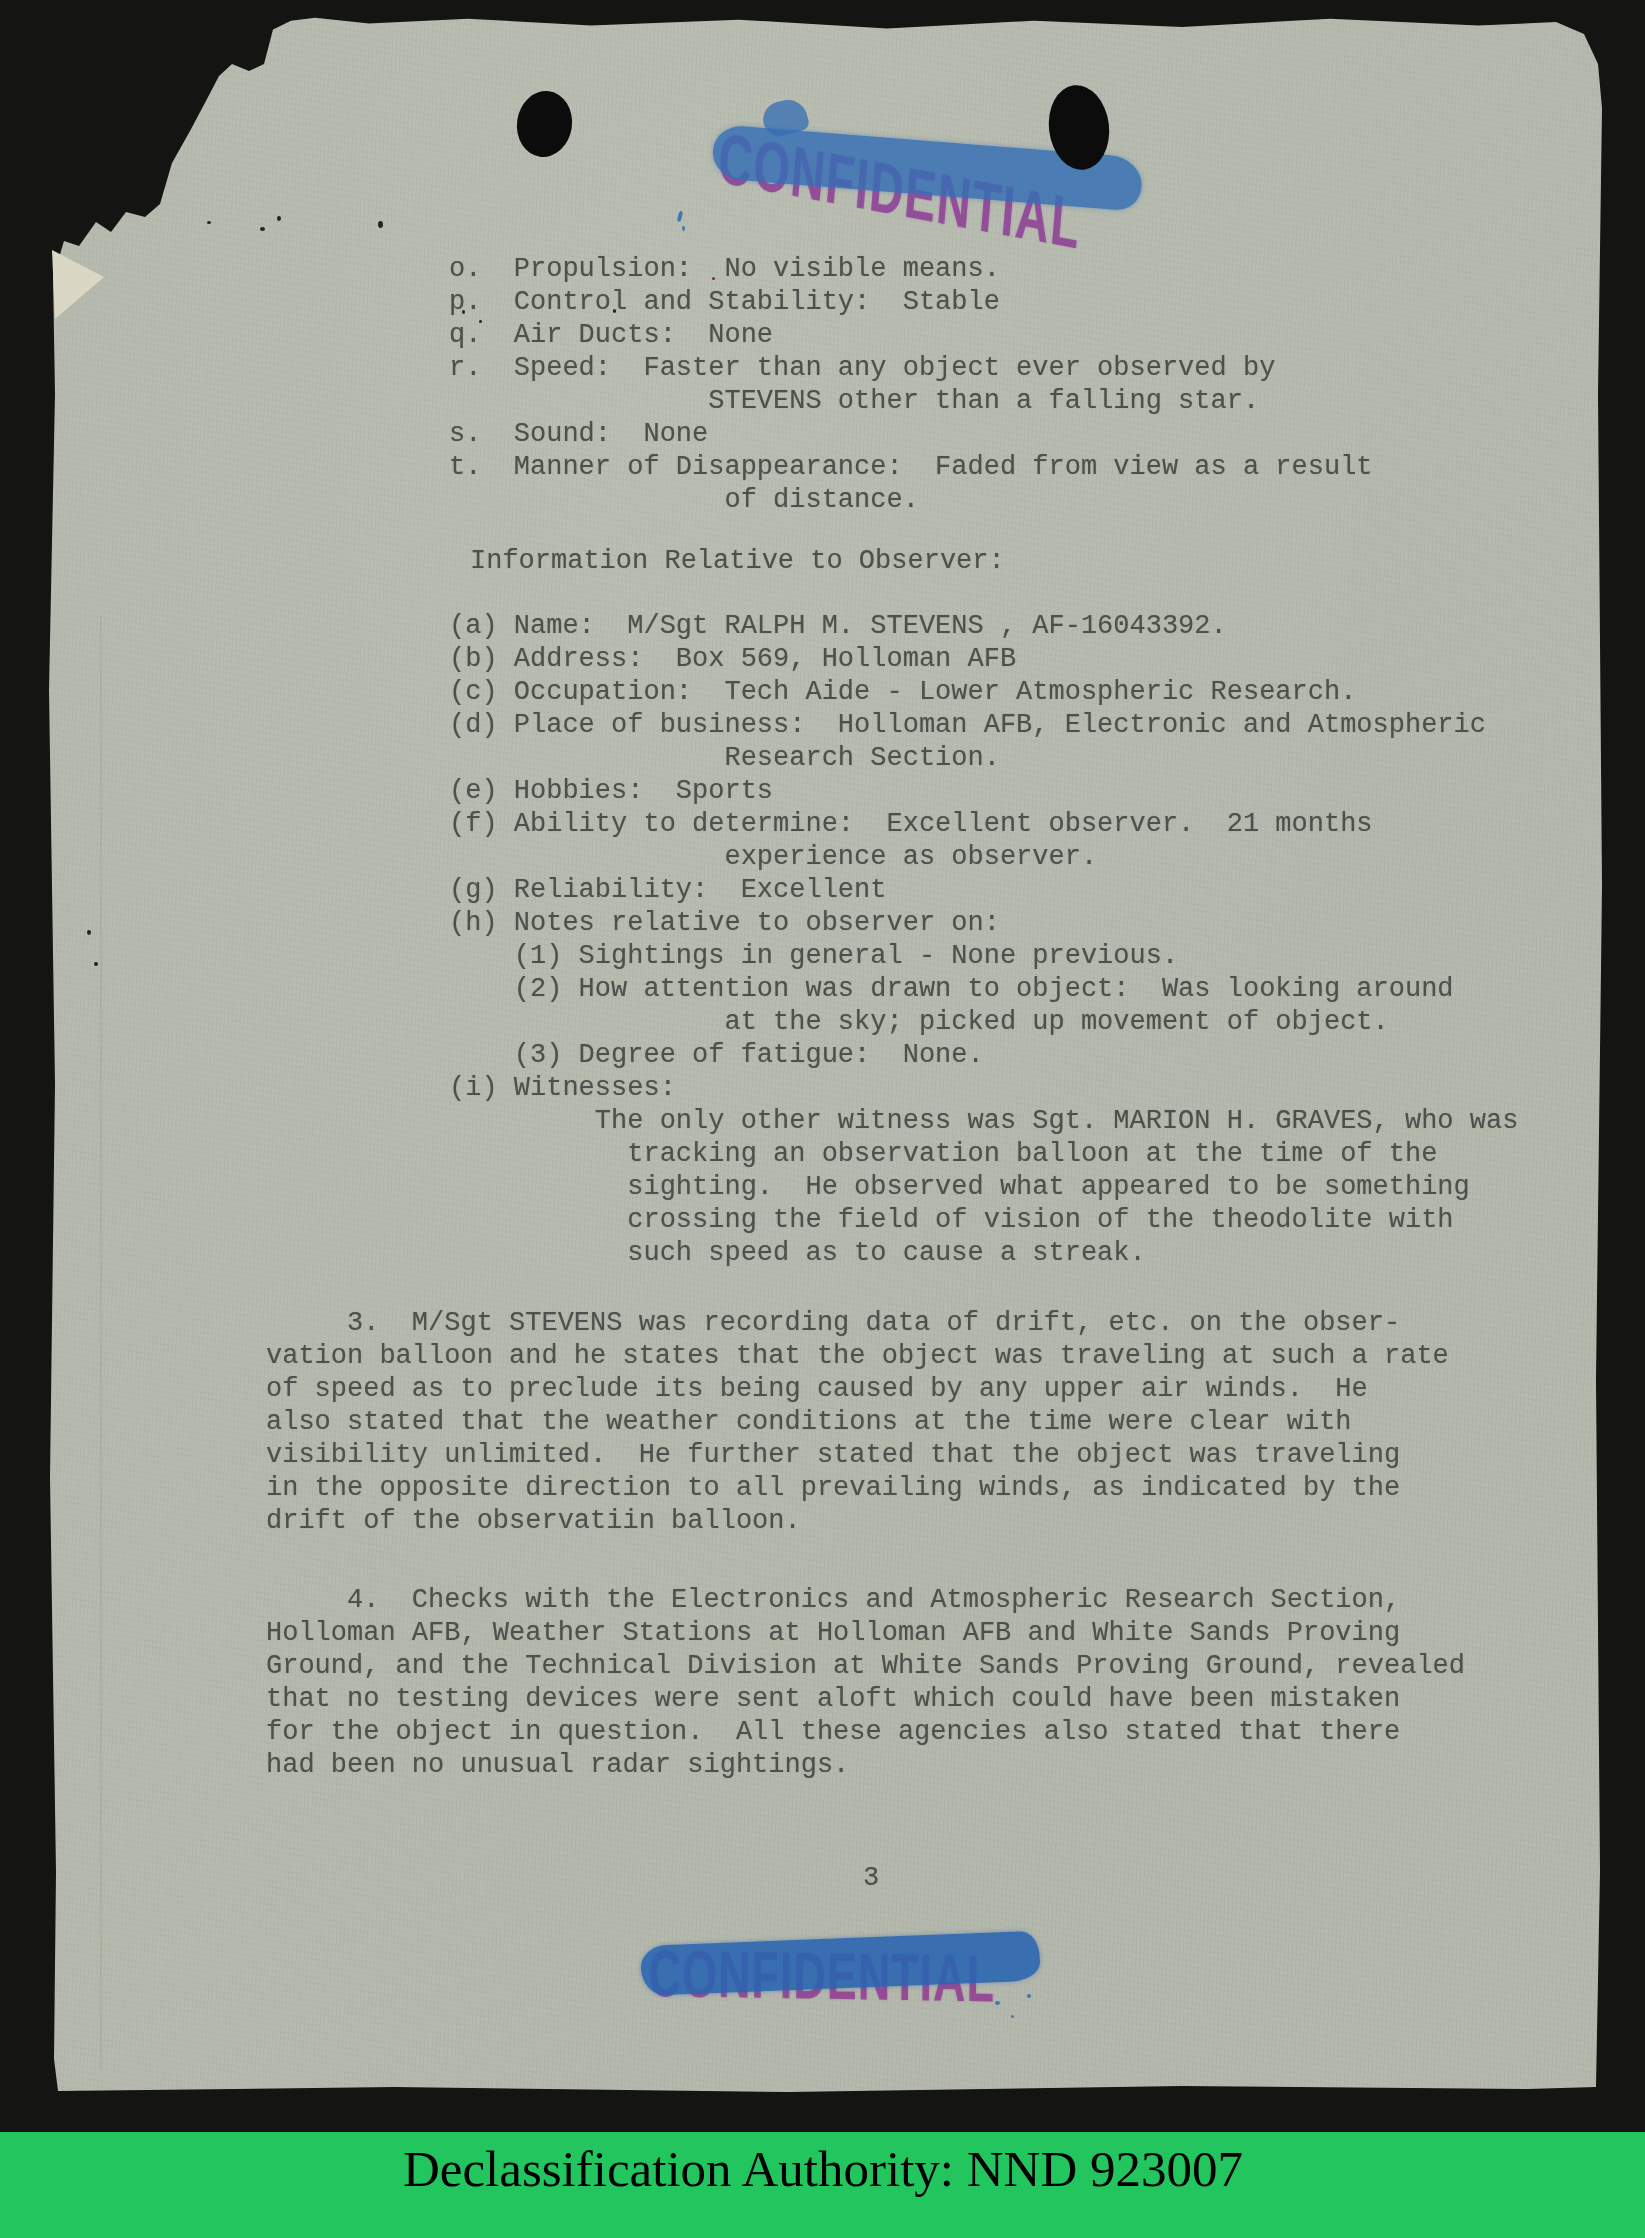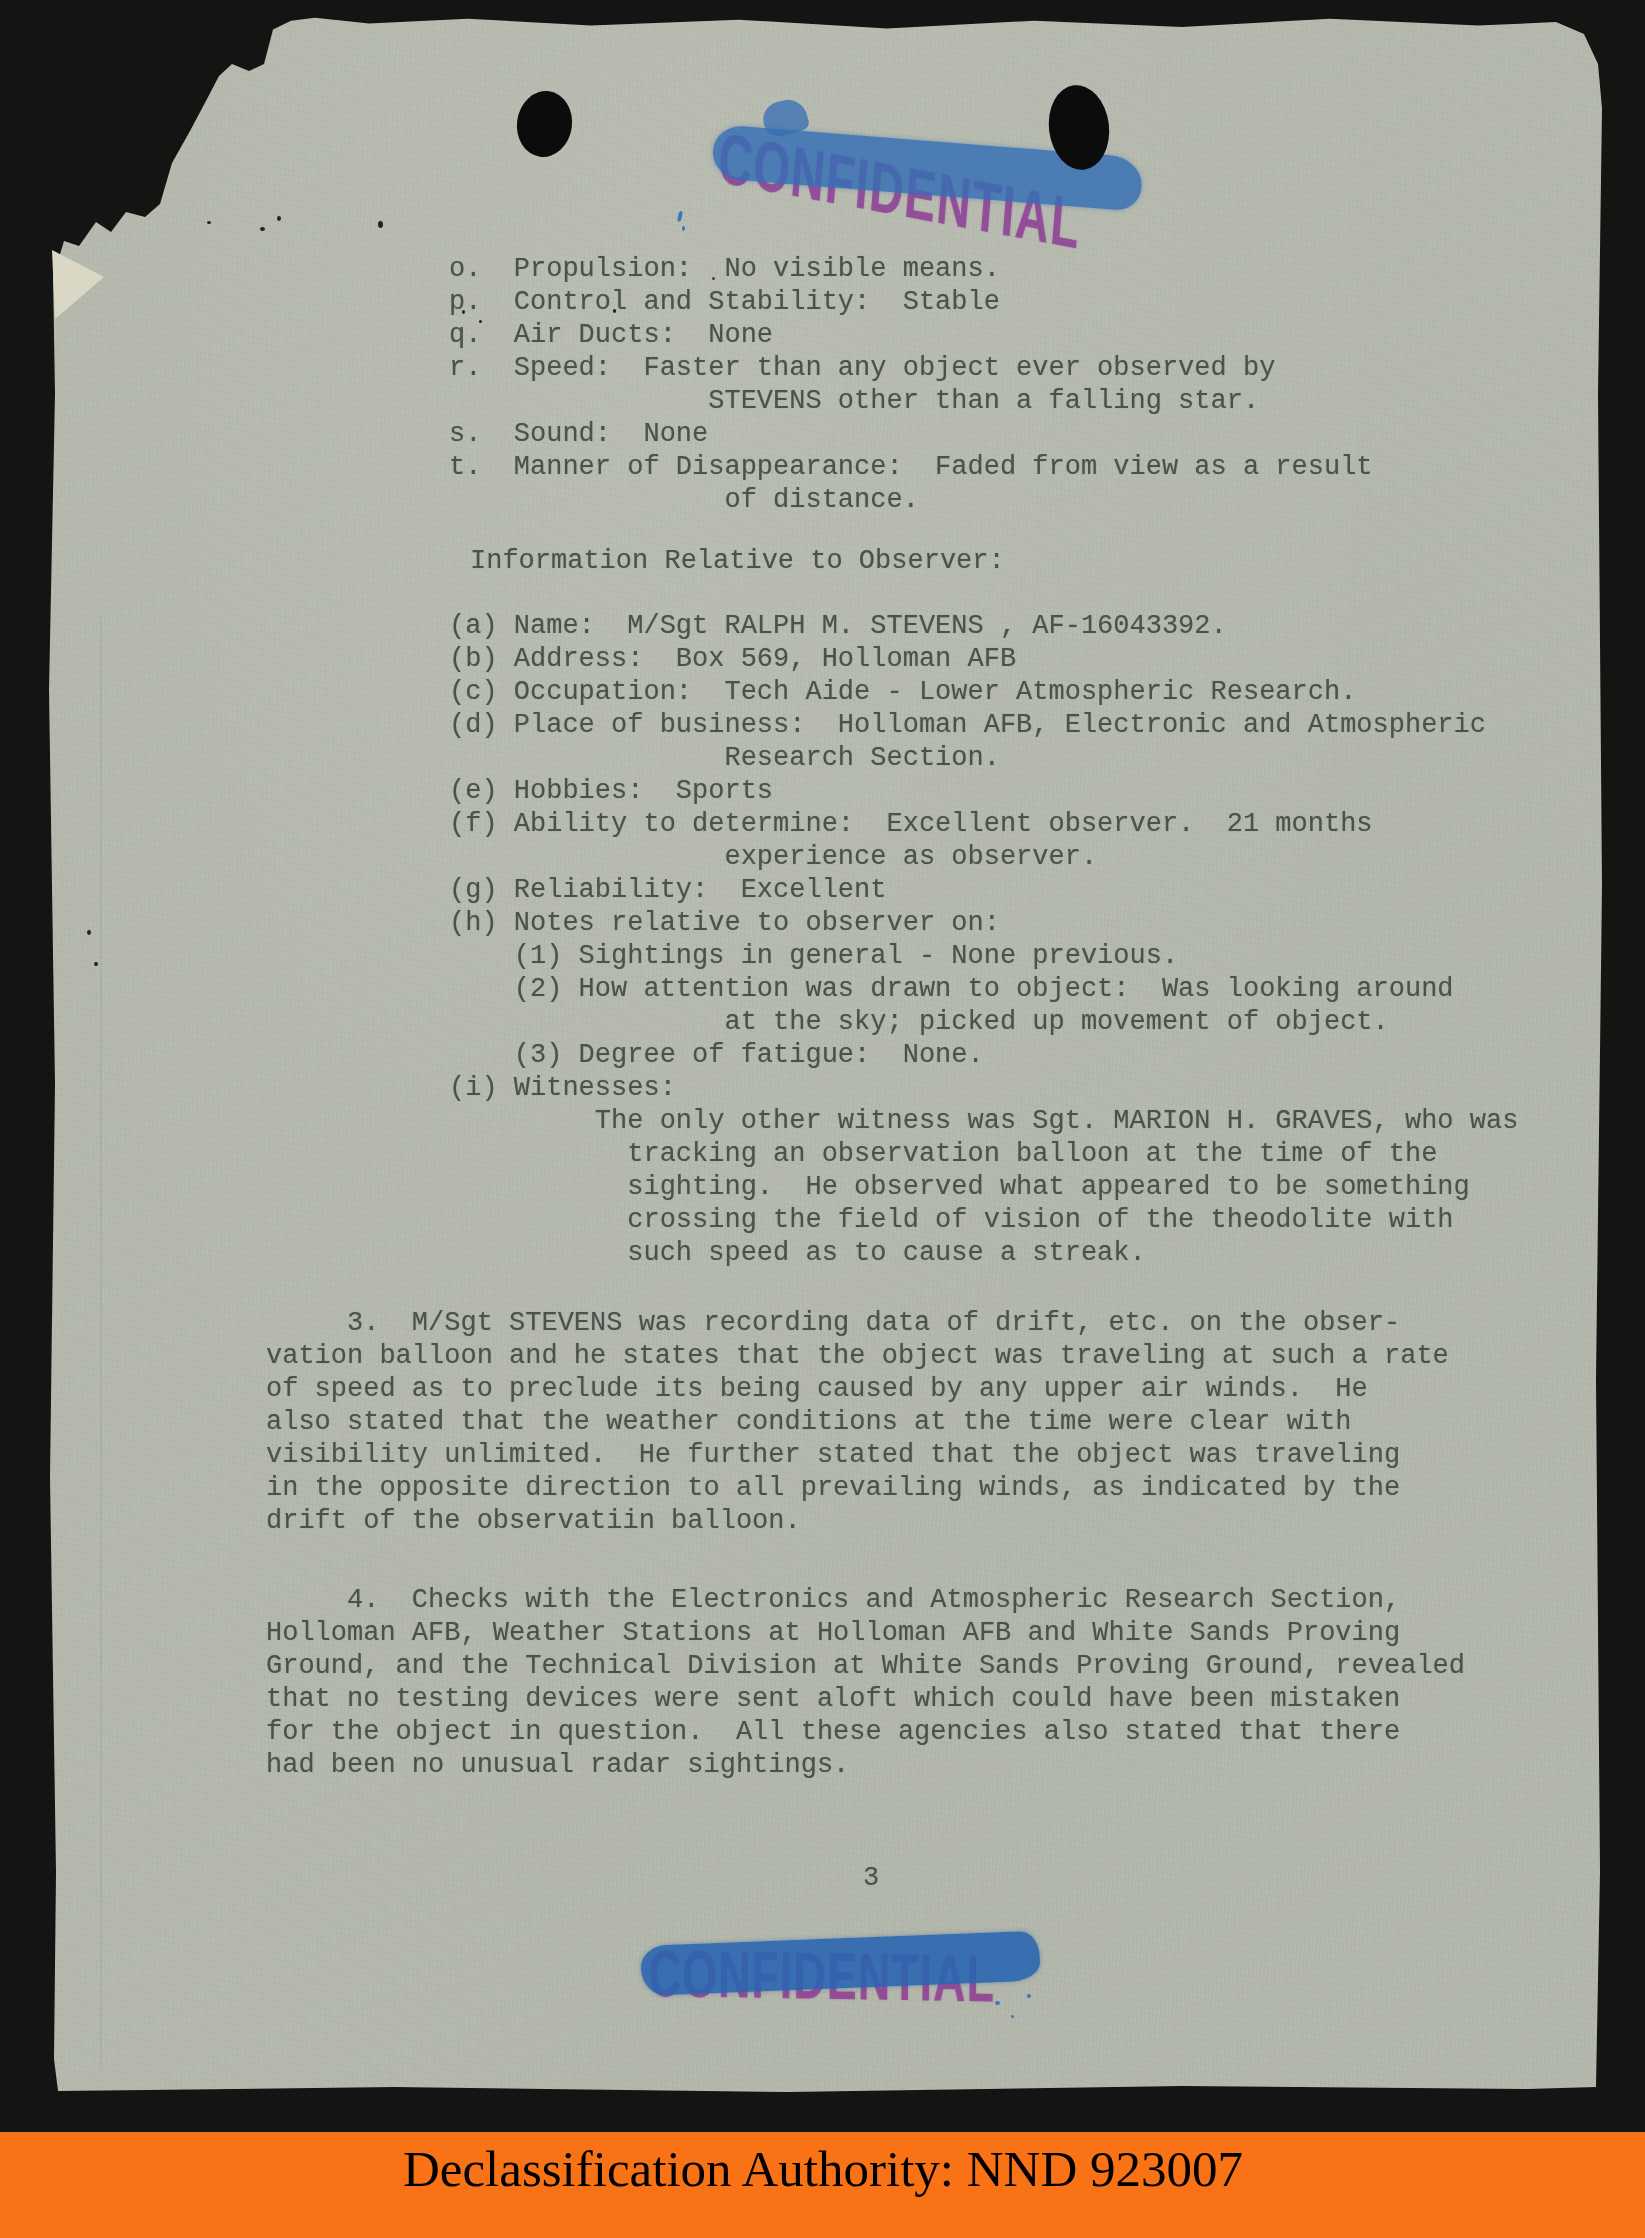--- a/index.html
+++ b/index.html
@@ -101,21 +101,21 @@
   }
   .punch-hole{
     position:absolute;z-index:6;
     background:#0c0c0c;border-radius:50%;
   }
   .hole-1{left:517px;top:91px;width:55px;height:66px;transform:rotate(8deg);}
   .hole-2{left:1049px;top:85px;width:60px;height:85px;transform:rotate(-7deg);}
   
   .banner{
     position:absolute;z-index:8;left:0;top:2132px;width:1646px;height:106px;
-    background:#f97316;
+    background:#22c55e;
   }
   .banner-text{
     position:absolute;left:0;top:6.9px;width:100%;
     text-align:center;
     font-family:"Liberation Serif",serif;
     font-size:51px;line-height:1.2;
     color:#000000;
   }
 </style>
 </head>

